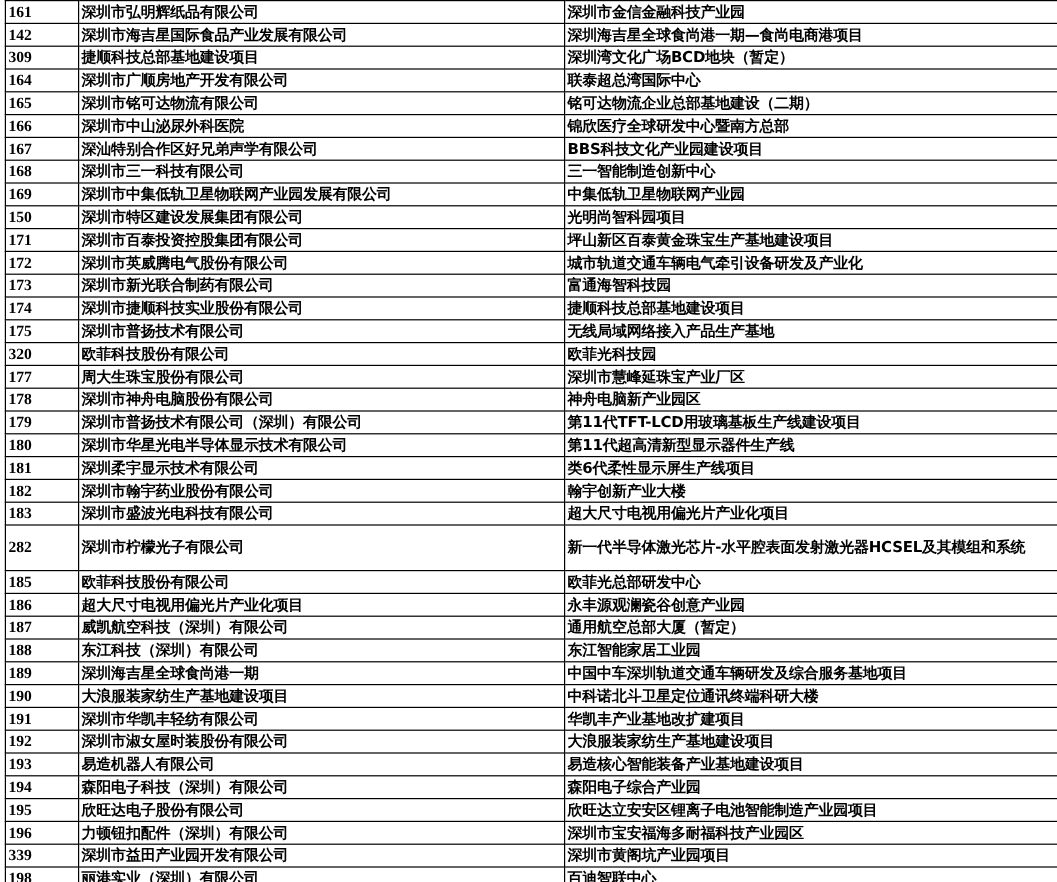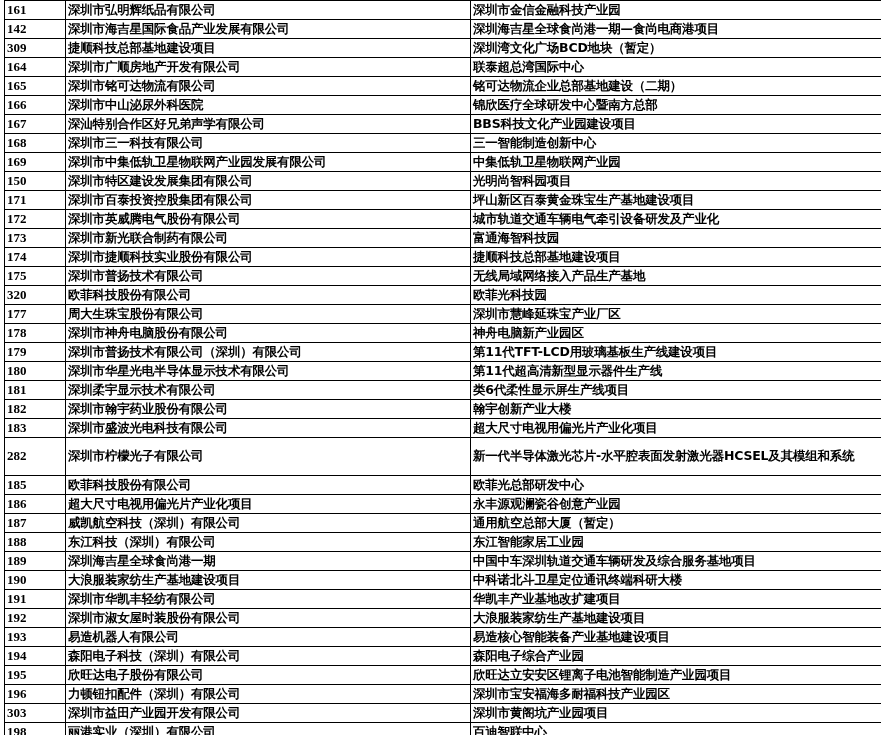--- a/index.html
+++ b/index.html
@@ -241,21 +241,21 @@
           <td class="c-idx">195</td>
           <td class="c-company">欣旺达电子股份有限公司</td>
           <td class="c-project">欣旺达立安安区锂离子电池智能制造产业园项目</td>
         </tr>
         <tr class="row">
           <td class="c-idx">196</td>
           <td class="c-company">力顿钮扣配件（深圳）有限公司</td>
           <td class="c-project">深圳市宝安福海多耐福科技产业园区</td>
         </tr>
         <tr class="row">
-          <td class="c-idx">303</td>
+          <td class="c-idx">339</td>
           <td class="c-company">深圳市益田产业园开发有限公司</td>
           <td class="c-project">深圳市黄阁坑产业园项目</td>
         </tr>
         <tr class="row">
           <td class="c-idx">198</td>
           <td class="c-company">丽港实业（深圳）有限公司</td>
           <td class="c-project">百迪智联中心</td>
         </tr>
       </tbody>
   </table>

